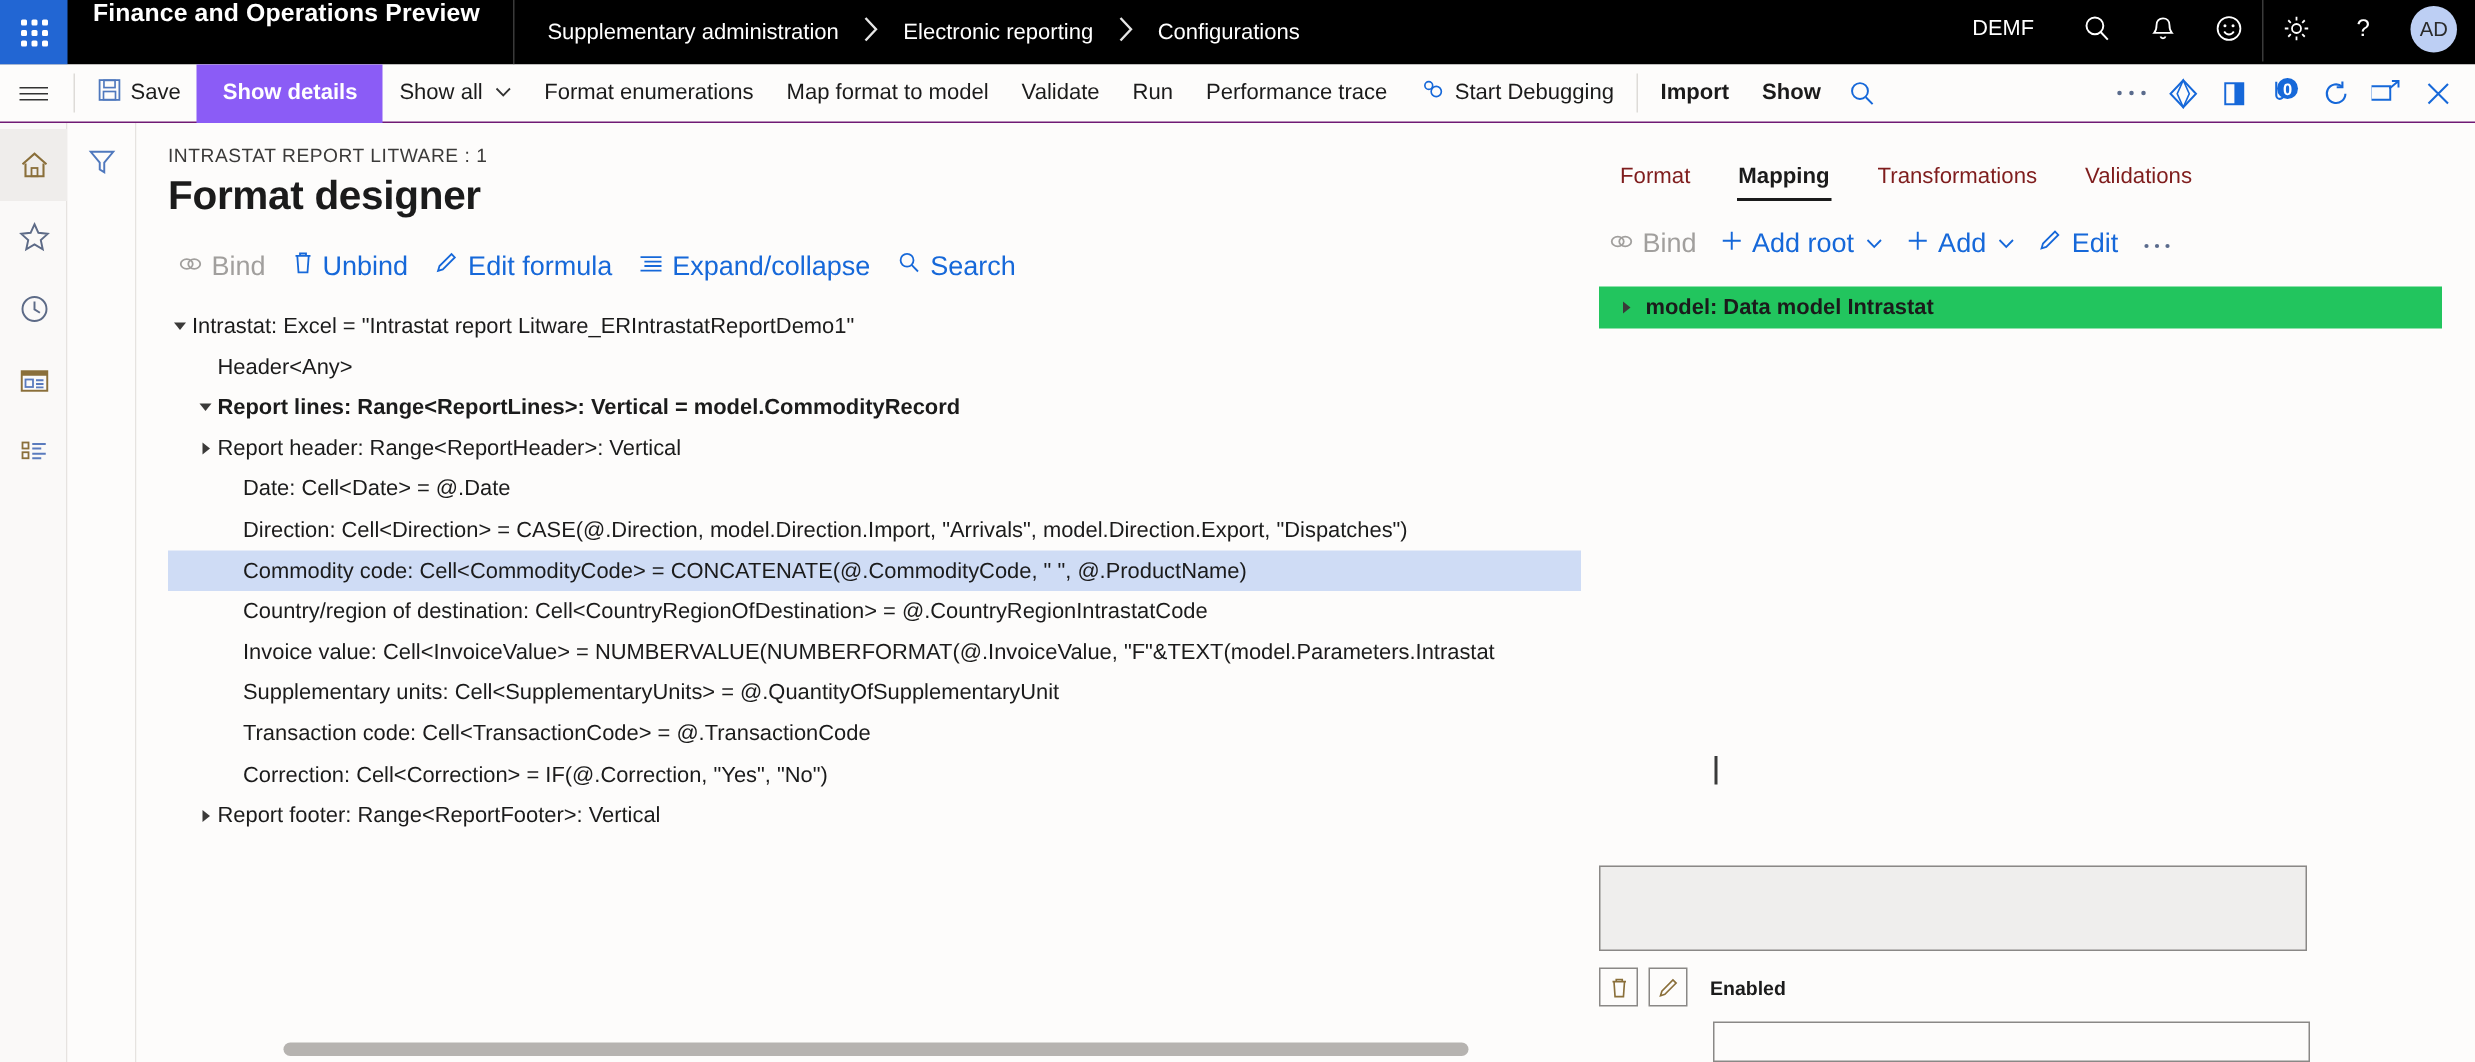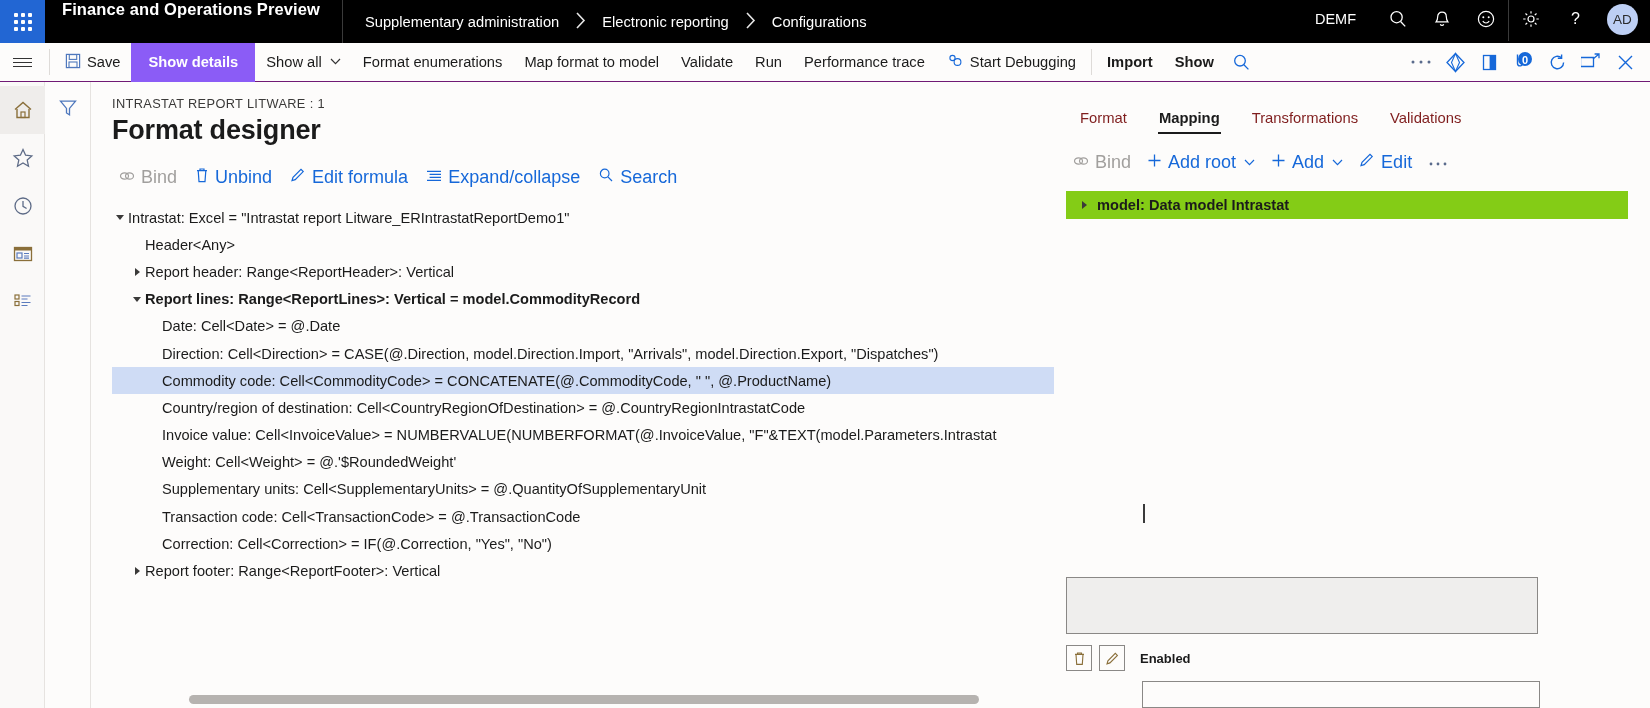--- a/index.html
+++ b/index.html
@@ -149,21 +149,21 @@
   .tab.active { color: #1b1b1b; font-weight: bold; }
   .tab.active::after {
     content: ""; position: absolute; left: 13px; right: 13px; bottom: 0; height: 2.3px; background: #1b1b1b;
   }
   .map-actions { display: flex; align-items: center; gap: 2px; margin-top: 14px; }
   .tree2 { margin-top: 14px; }
   .tnode2 {
     height: 28px; display: flex; align-items: center; font-size: 14.6px; color: #1b1b1b;
     padding-left: 10px;
   }
-  .tnode2.sel { background: #84cc16; }
+  .tnode2.sel { background: #22c55e; }
   .tnode2 .twist { margin-right: 5px; }
   .tnode2 .tlabel { font-weight: bold; }
 
   .rp-spacer { flex: 1; }
   .formula-box {
     height: 57px; border: 1px solid #8a8886; background: #efeeed; width: 472px;
   }
   .fbox-row { display: flex; align-items: center; gap: 7px; margin-top: 11px; }
   .sqbtn {
     width: 26px; height: 26px; border: 1px solid #8a8886; background: #fdfcfb;
@@ -451,53 +451,49 @@
                 <span class="caret-down"></span>
               </span>
               <span class="tlabel">Intrastat: Excel = "Intrastat report Litware_ERIntrastatReportDemo1"</span>
             </div>
             <div class="tnode" style="padding-left: 17px;">
               <span class="twist"></span>
               <span class="tlabel">Header&lt;Any&gt;</span>
             </div>
             <div class="tnode" style="padding-left: 17px;">
               <span class="twist">
+                <span class="caret-down"></span>
+              </span>
+              <span class="tlabel bold">Report lines: Range&lt;ReportLines&gt;: Vertical = model.CommodityRecord</span>
+            </div>
+            <div class="tnode" style="padding-left: 17px;">
+              <span class="twist">
                 <span class="caret-right"></span>
               </span>
               <span class="tlabel">Report header: Range&lt;ReportHeader&gt;: Vertical</span>
             </div>
-            <div class="tnode" style="padding-left: 17px;">
-              <span class="twist">
-                <span class="caret-down"></span>
-              </span>
-              <span class="tlabel bold">Report lines: Range&lt;ReportLines&gt;: Vertical = model.CommodityRecord</span>
-            </div>
             <div class="tnode" style="padding-left: 34px;">
               <span class="twist"></span>
               <span class="tlabel">Date: Cell&lt;Date&gt; = @.Date</span>
             </div>
             <div class="tnode" style="padding-left: 34px;">
               <span class="twist"></span>
               <span class="tlabel">Direction: Cell&lt;Direction&gt; = CASE(@.Direction, model.Direction.Import, "Arrivals", model.Direction.Export, "Dispatches")</span>
             </div>
             <div class="tnode sel" style="padding-left: 34px;">
               <span class="twist"></span>
               <span class="tlabel">Commodity code: Cell&lt;CommodityCode&gt; = CONCATENATE(@.CommodityCode, " ", @.ProductName)</span>
             </div>
             <div class="tnode" style="padding-left: 34px;">
               <span class="twist"></span>
               <span class="tlabel">Country/region of destination: Cell&lt;CountryRegionOfDestination&gt; = @.CountryRegionIntrastatCode</span>
             </div>
             <div class="tnode" style="padding-left: 34px;">
               <span class="twist"></span>
               <span class="tlabel">Invoice value: Cell&lt;InvoiceValue&gt; = NUMBERVALUE(NUMBERFORMAT(@.InvoiceValue, "F"&amp;TEXT(model.Parameters.Intrastat</span>
-            </div>
-            <div class="tnode" style="padding-left: 34px;">
-              <span class="twist"></span>
-              <span class="tlabel">Weight: Cell&lt;Weight&gt; = @.'$RoundedWeight'</span>
             </div>
             <div class="tnode" style="padding-left: 34px;">
               <span class="twist"></span>
               <span class="tlabel">Supplementary units: Cell&lt;SupplementaryUnits&gt; = @.QuantityOfSupplementaryUnit</span>
             </div>
             <div class="tnode" style="padding-left: 34px;">
               <span class="twist"></span>
               <span class="tlabel">Transaction code: Cell&lt;TransactionCode&gt; = @.TransactionCode</span>
             </div>
             <div class="tnode" style="padding-left: 34px;">

